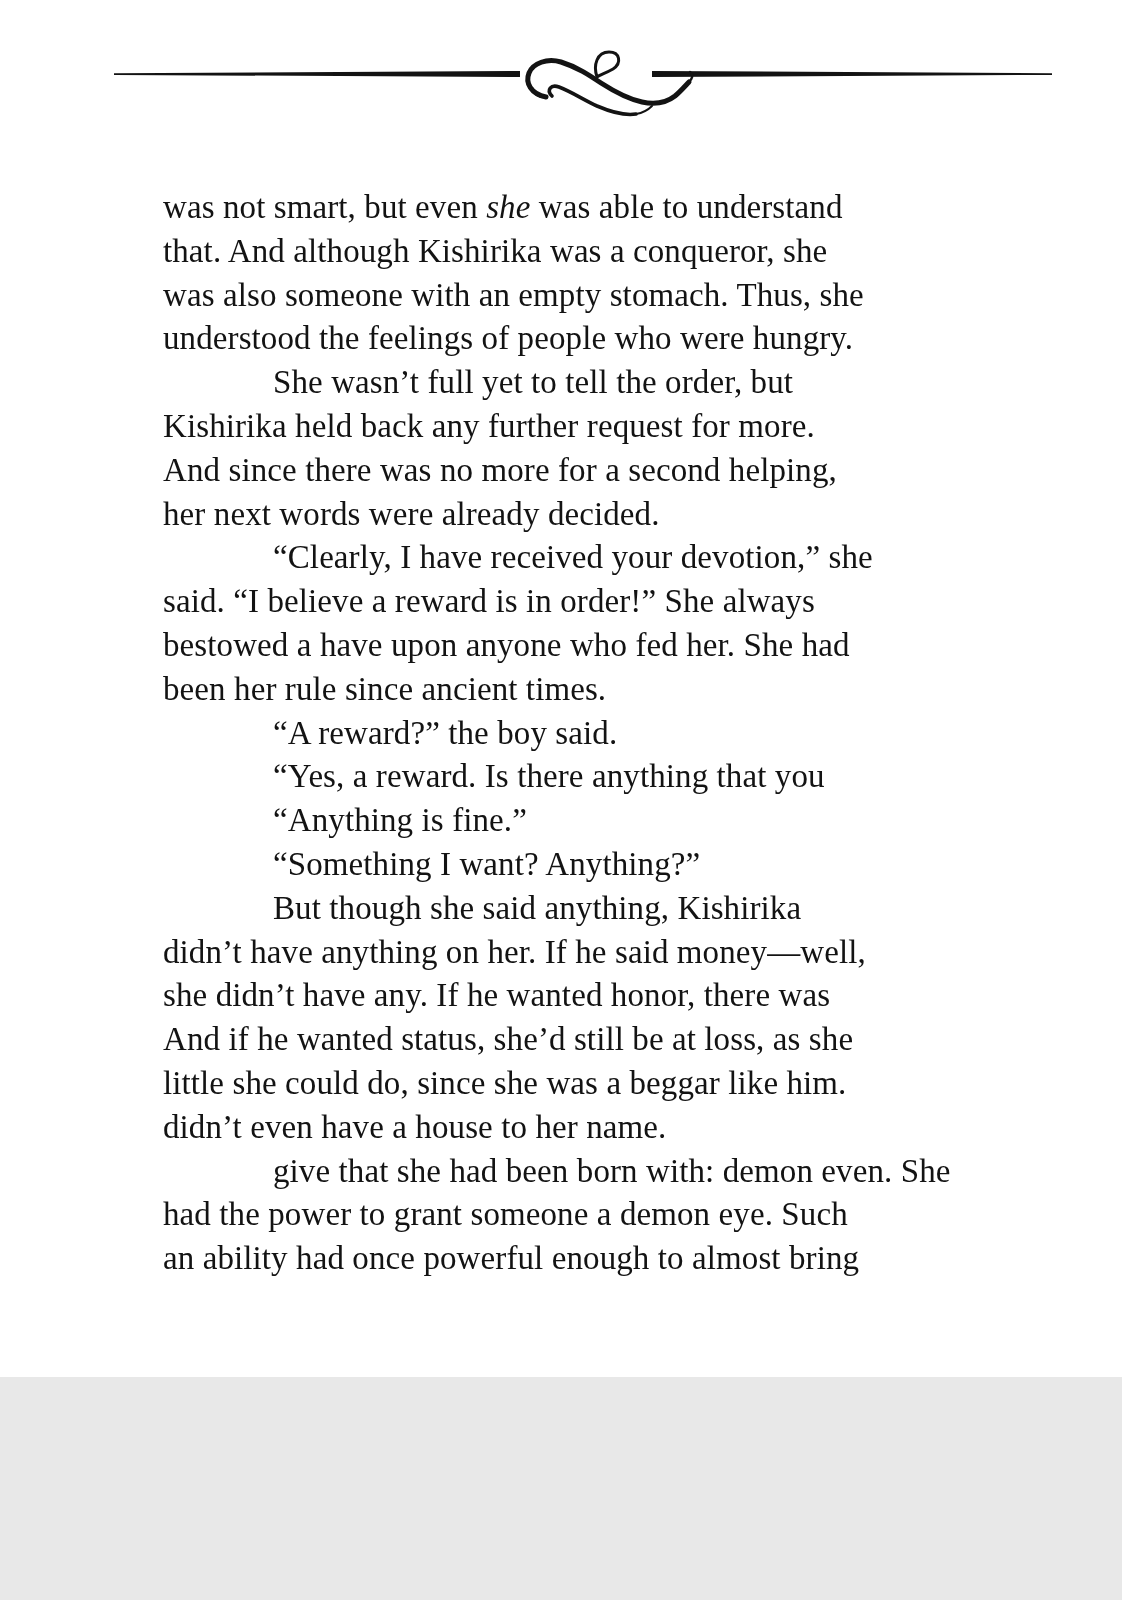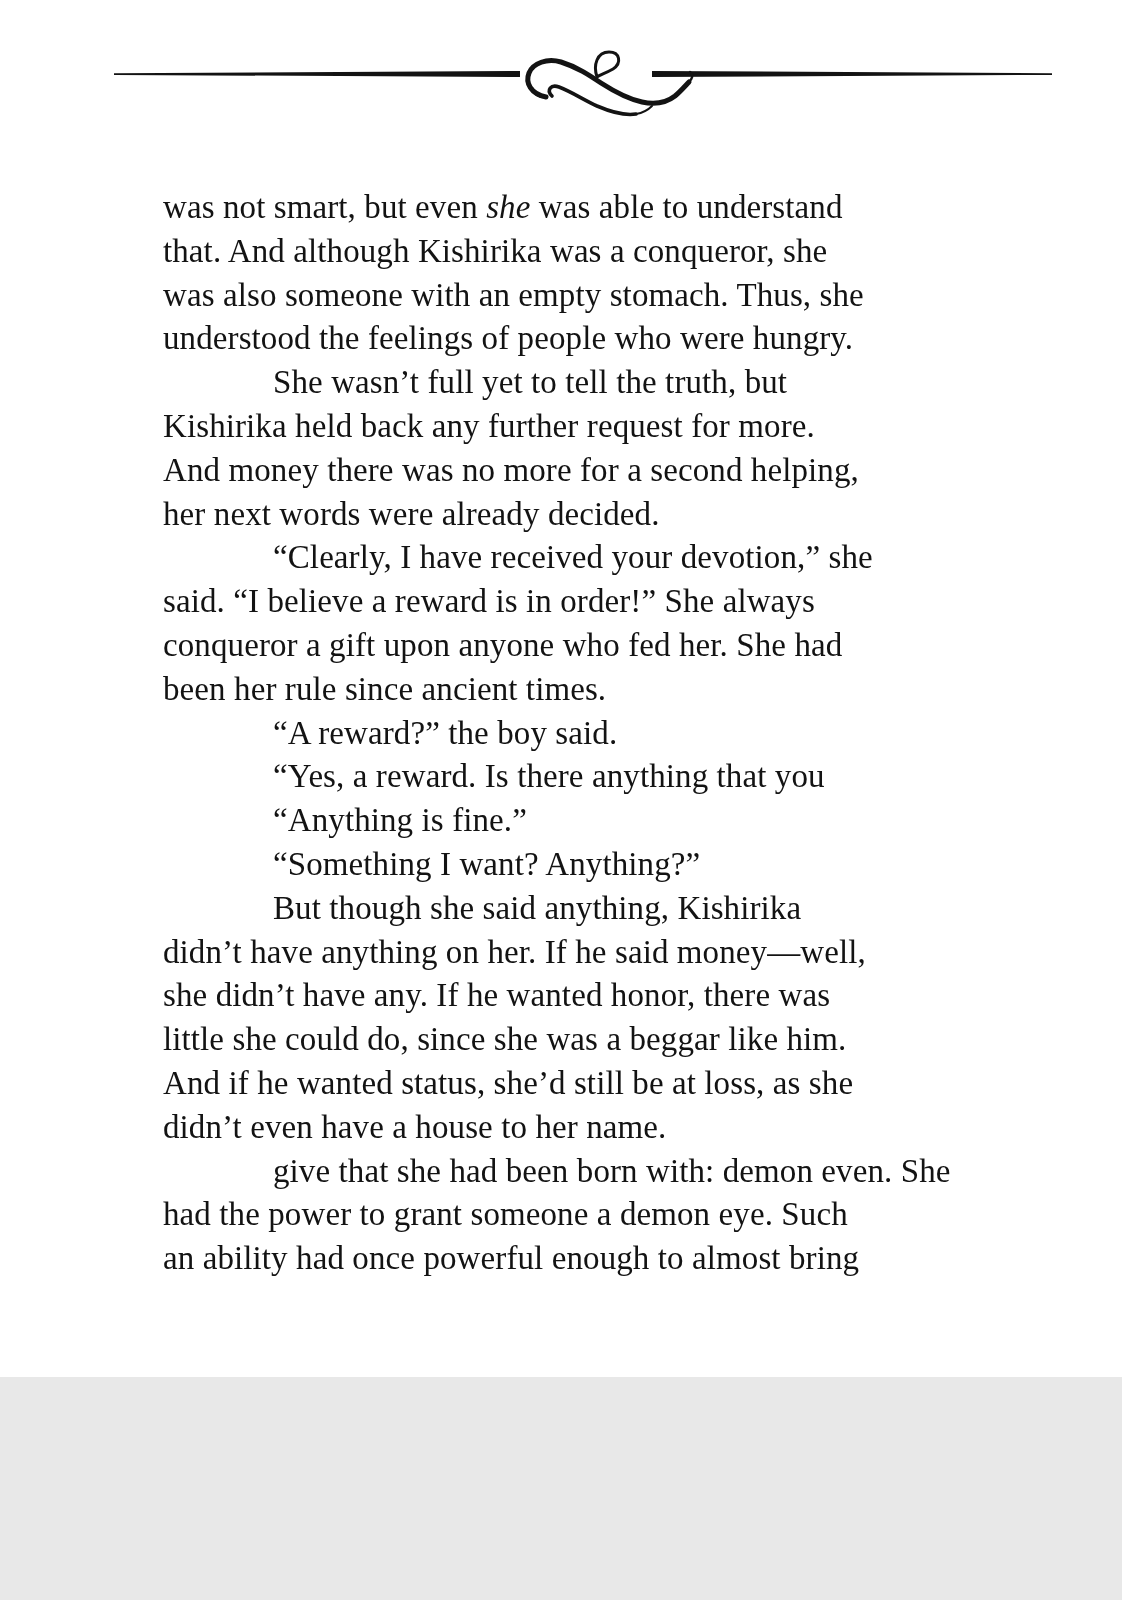--- a/index.html
+++ b/index.html
@@ -59,49 +59,49 @@
   </svg>
 
   <div class="text-block">
       <div class="para">
         <div class="line"><span>was not smart, but even </span><span class="ital">she</span><span> was able to understand</span></div>
         <div class="line"><span>that. And although Kishirika was a conqueror, she</span></div>
         <div class="line"><span>was also someone with an empty stomach. Thus, she</span></div>
         <div class="line"><span>understood the feelings of people who were hungry.</span></div>
       </div>
       <div class="para indent">
-        <div class="line"><span>She wasn’t full yet to tell the truth, but</span></div>
+        <div class="line"><span>She wasn’t full yet to tell the order, but</span></div>
         <div class="line"><span>Kishirika held back any further request for more.</span></div>
-        <div class="line"><span>And money there was no more for a second helping,</span></div>
+        <div class="line"><span>And since there was no more for a second helping,</span></div>
         <div class="line"><span>her next words were already decided.</span></div>
       </div>
       <div class="para indent">
         <div class="line"><span>“Clearly, I have received your devotion,” she</span></div>
         <div class="line"><span>said. “I believe a reward is in order!” She always</span></div>
-        <div class="line"><span>conqueror a gift upon anyone who fed her. She had</span></div>
+        <div class="line"><span>bestowed a have upon anyone who fed her. She had</span></div>
         <div class="line"><span>been her rule since ancient times.</span></div>
       </div>
       <div class="para indent">
         <div class="line"><span>“A reward?” the boy said.</span></div>
       </div>
       <div class="para indent">
         <div class="line"><span>“Yes, a reward. Is there anything that you</span></div>
       </div>
       <div class="para indent">
         <div class="line"><span>“Anything is fine.”</span></div>
       </div>
       <div class="para indent">
         <div class="line"><span>“Something I want? Anything?”</span></div>
       </div>
       <div class="para indent">
         <div class="line"><span>But though she said anything, Kishirika</span></div>
         <div class="line"><span>didn’t have anything on her. If he said money—well,</span></div>
         <div class="line"><span>she didn’t have any. If he wanted honor, there was</span></div>
+        <div class="line"><span>And if he wanted status, she’d still be at loss, as she</span></div>
         <div class="line"><span>little she could do, since she was a beggar like him.</span></div>
-        <div class="line"><span>And if he wanted status, she’d still be at loss, as she</span></div>
         <div class="line"><span>didn’t even have a house to her name.</span></div>
       </div>
       <div class="para indent">
         <div class="line"><span>give that she had been born with: demon even. She</span></div>
         <div class="line"><span>had the power to grant someone a demon eye. Such</span></div>
         <div class="line"><span>an ability had once powerful enough to almost bring</span></div>
       </div>
     </div>
 
   <svg class="footer-orn" viewBox="0 0 960 44" preserveAspectRatio="none" aria-hidden="true">

